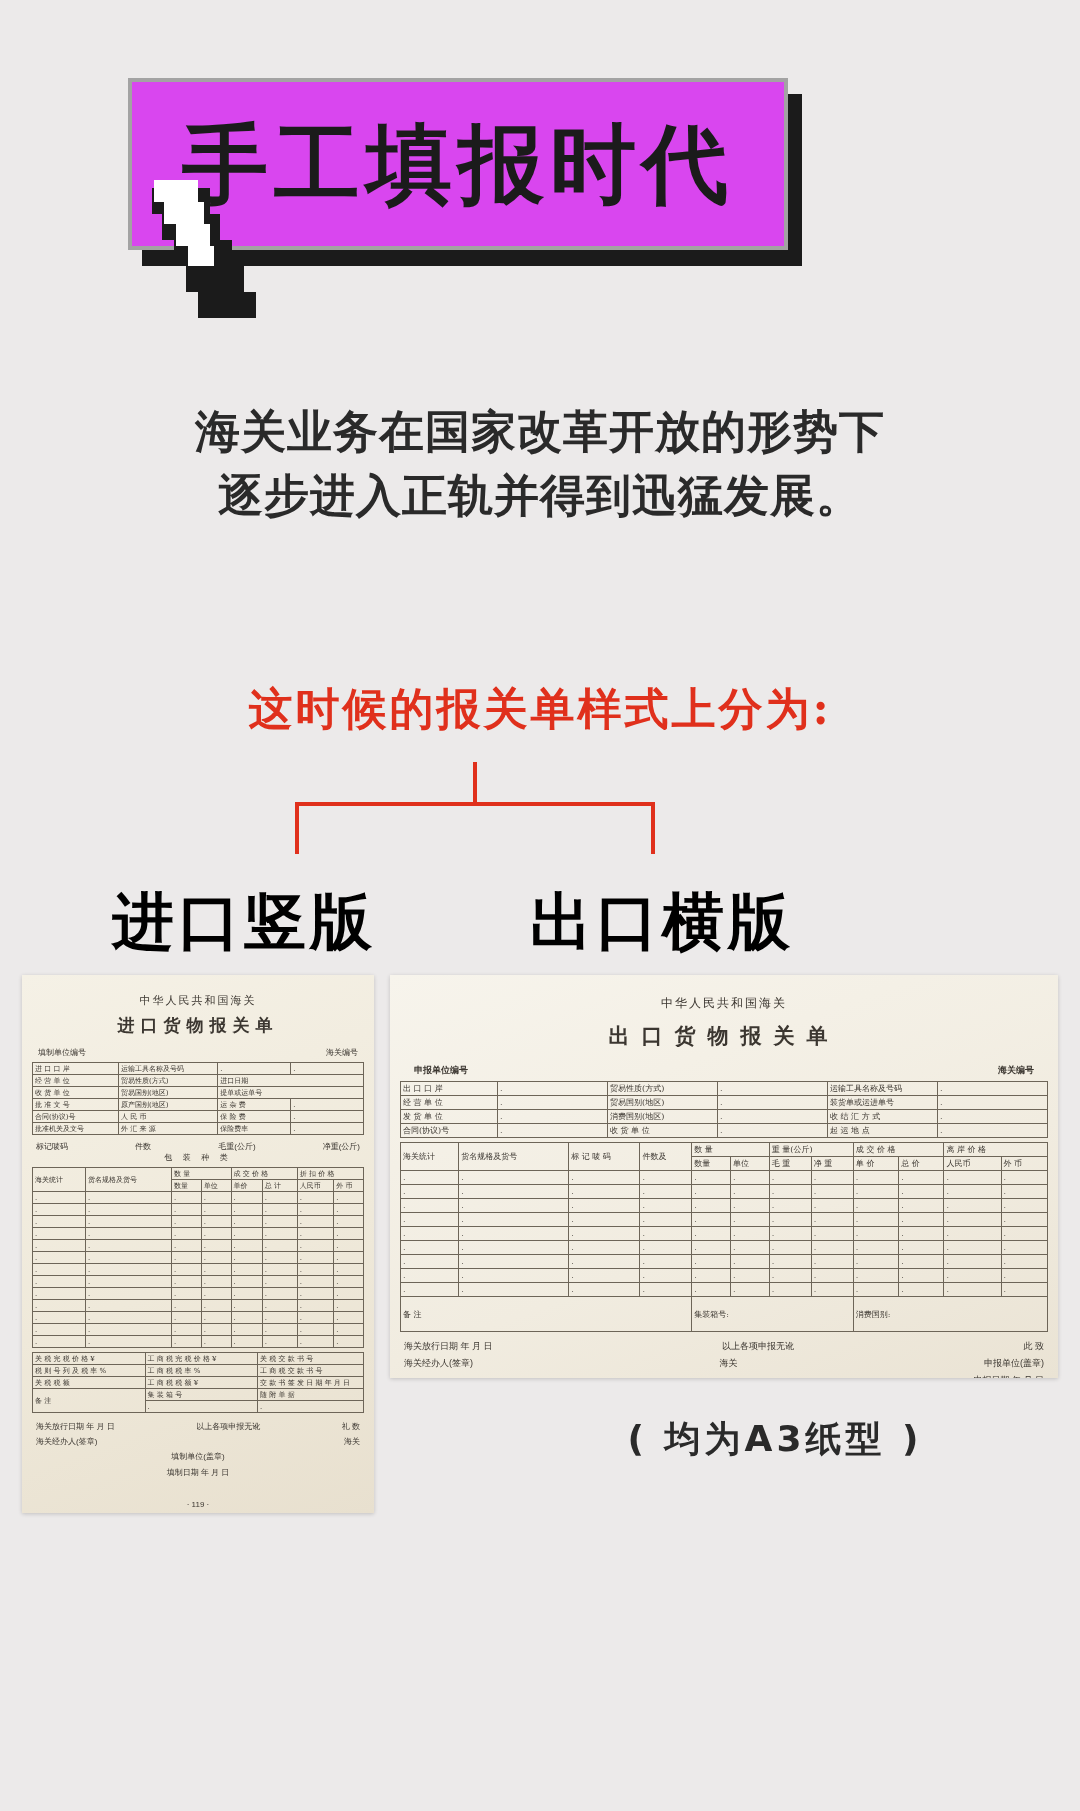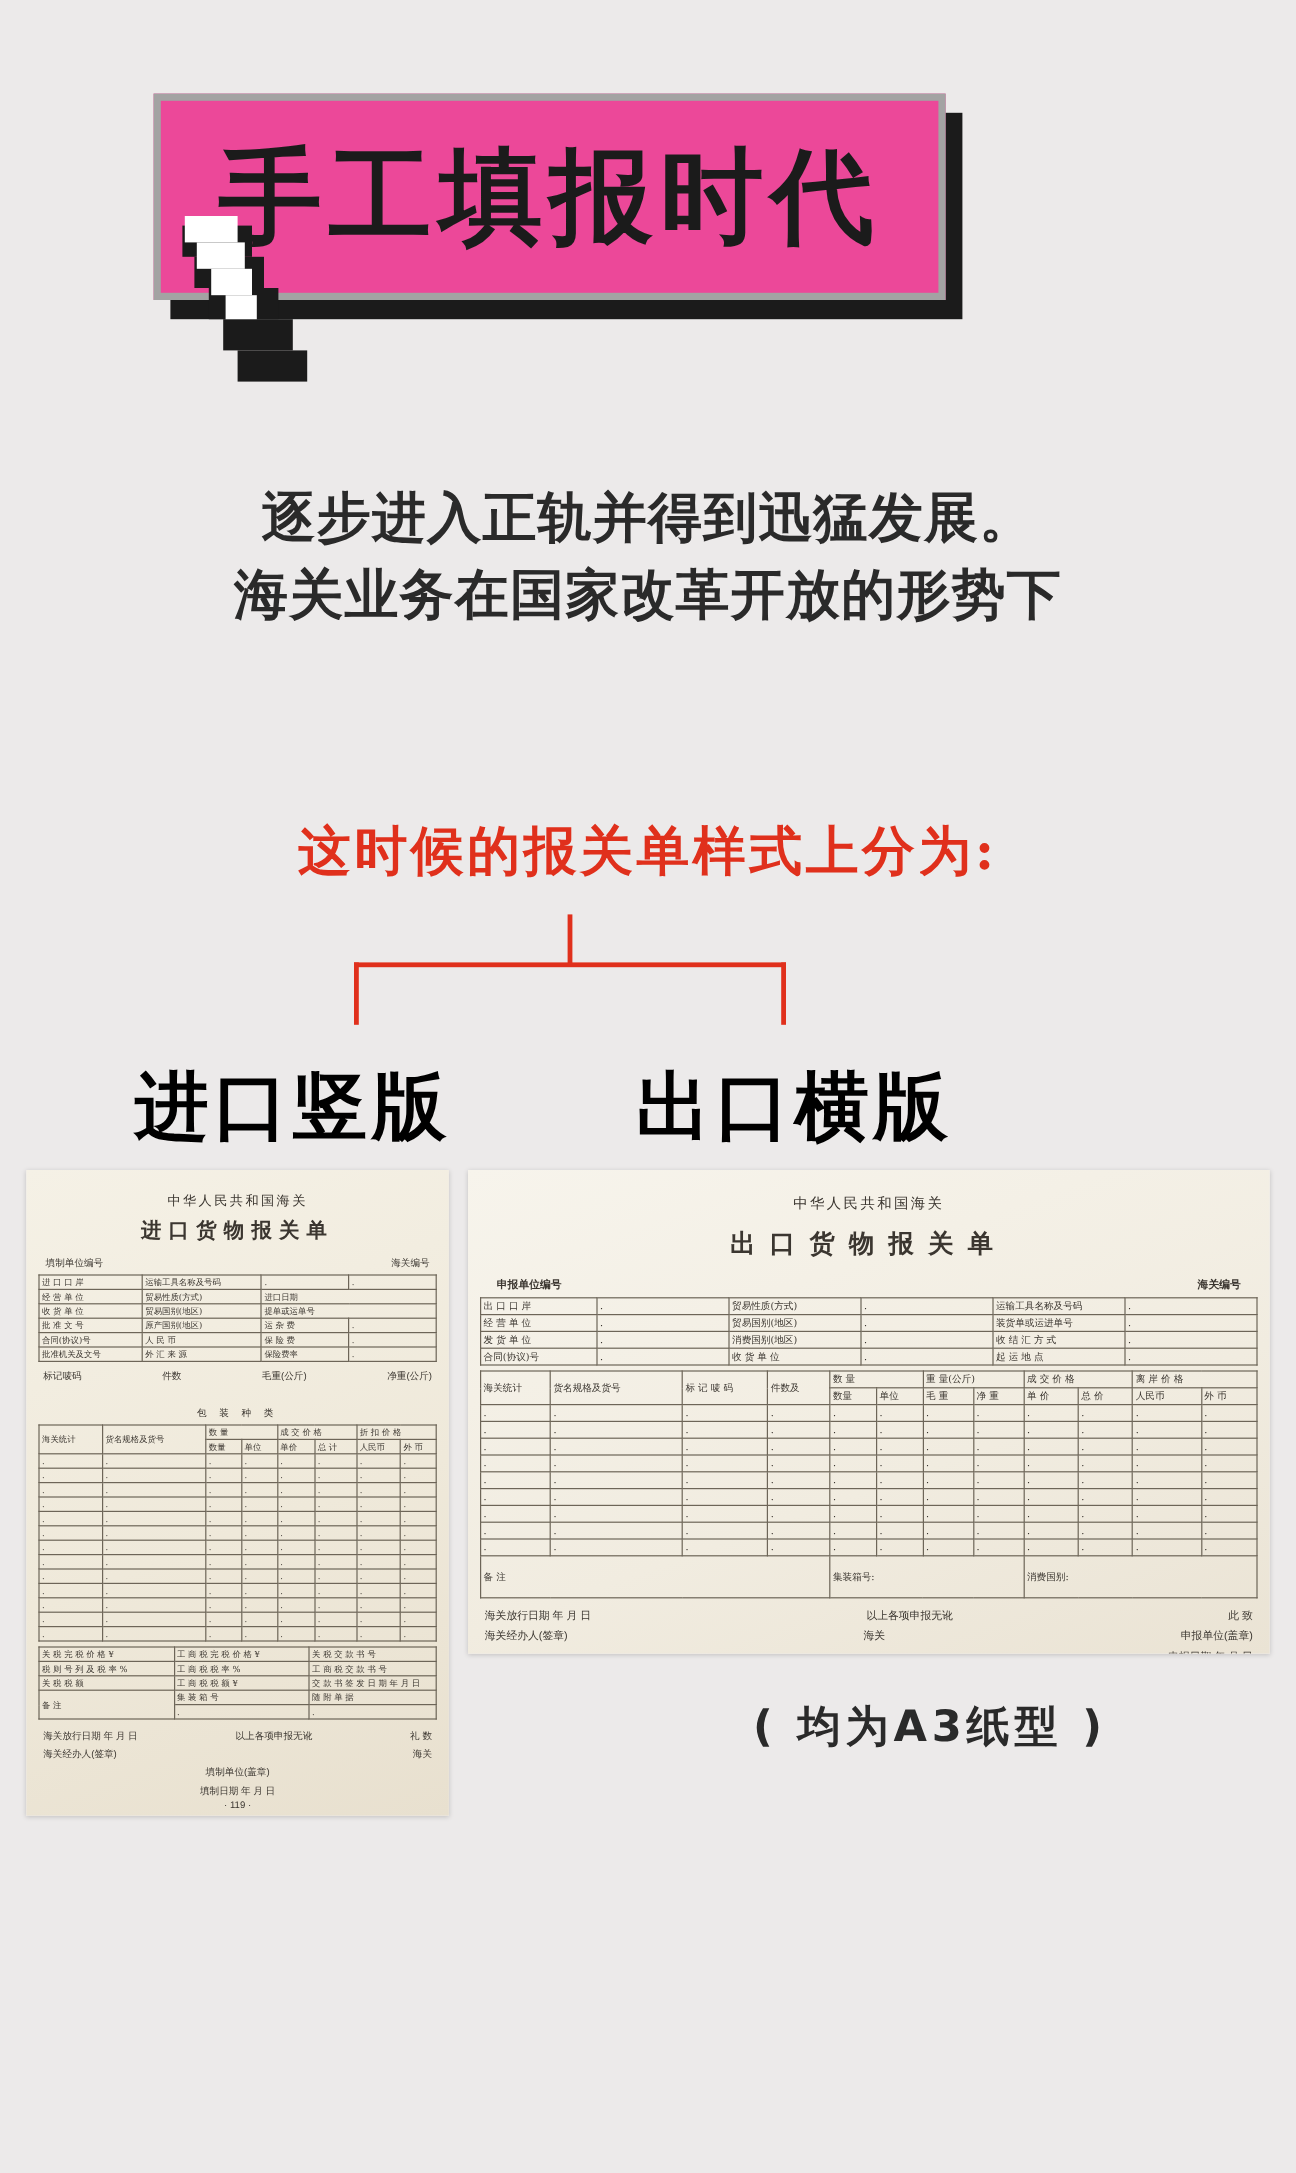--- a/index.html
+++ b/index.html
@@ -27,22 +27,22 @@
     left: 14px;
     top: 16px;
     width: 660px;
     height: 172px;
     background: #1b1b1b;
   }
   .bubble {
     position: relative;
     width: 660px;
     height: 172px;
-    background: #ec4899;
-    border: 6px solid #a3a3a3;
+    background: #d946ef;
+    border: 4px solid #a3a3a3;
     box-sizing: border-box;
     display: flex;
     align-items: center;
     justify-content: center;
   }
   .bubble-title {
     font-family: "DejaVu Sans", sans-serif;
     font-weight: bold;
     font-size: 86px;
     letter-spacing: 6px;
@@ -265,22 +265,22 @@
     <i class="t5"></i>
 </div>
 <div class="tail-white">
   <i class="u1"></i>
     <i class="u2"></i>
     <i class="u3"></i>
     <i class="u4"></i>
 </div>
 
 <div class="para">
+  <div>海关业务在国家改革开放的形势下</div>
   <div>逐步进入正轨并得到迅猛发展。</div>
-  <div>海关业务在国家改革开放的形势下</div>
 </div>
 
 <div class="red-sub">这时候的报关单样式上分为:</div>
 
 <div class="bracket">
   <i class="stem"></i>
     <i class="cross"></i>
     <i class="lleg"></i>
     <i class="rleg"></i>
 </div>
@@ -335,21 +335,21 @@
       </tr>
     </tbody>
       </table>
 
     <div class="fm-note">
       <span>标记唛码</span>
       <span>件数</span>
       <span>毛重(公斤)</span>
       <span>净重(公斤)</span>
     </div>
-    <div class="fm-head" style="font-size:8px;margin-top:20px;letter-spacing:4px;">包 装 种 类</div>
+    <div class="fm-head" style="font-size:8px;margin-top:0;letter-spacing:4px;">包 装 种 类</div>
 
     <table class="grid">
       <tbody>
           <tr>
         <td rowspan="2" style="width:16%">海关统计</td>
         <td rowspan="2" style="width:26%">货名规格及货号</td>
         <td colspan="2" style="width:18%">数    量</td>
         <td colspan="2" style="width:20%">成 交 价 格</td>
         <td colspan="2" style="width:20%">折 扣 价 格</td>
       </tr>

